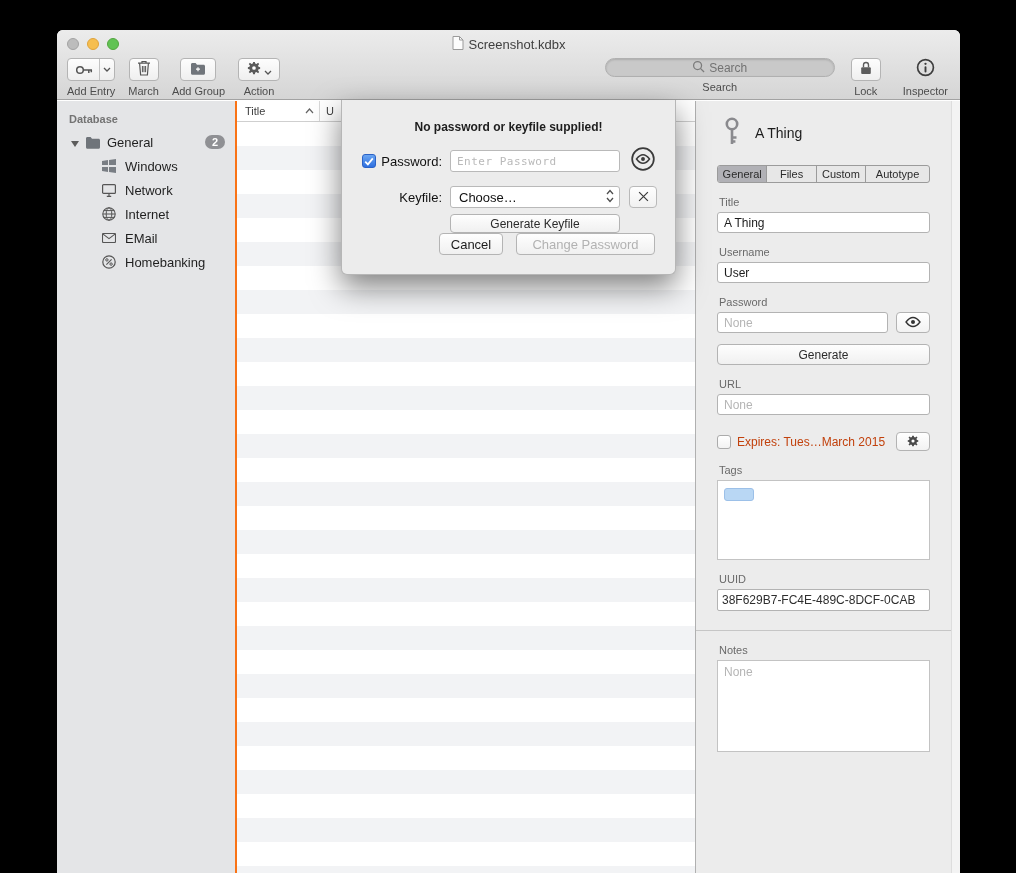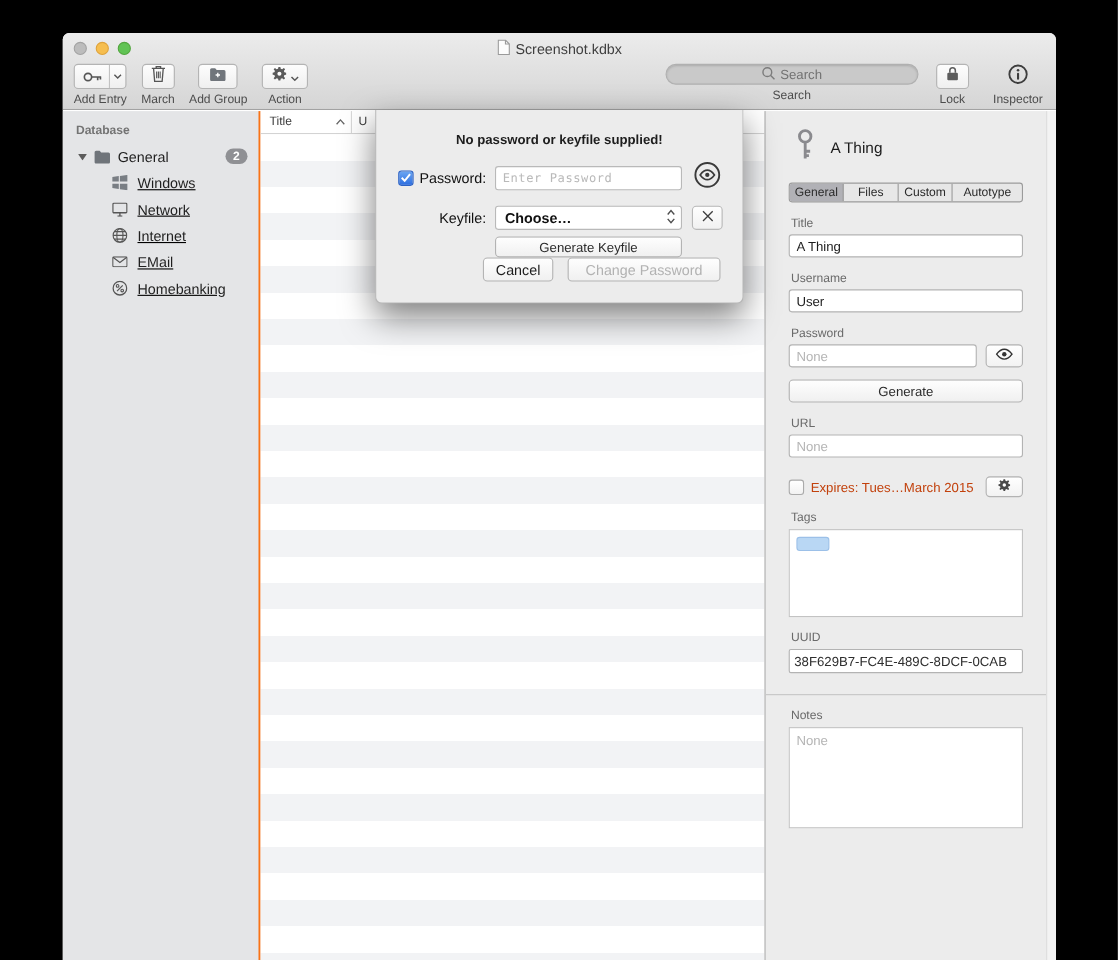--- a/index.html
+++ b/index.html
@@ -44,21 +44,21 @@
   
   .content { position:absolute; top:71px; left:0; right:0; bottom:0; display:flex; }
 
   .sidebar { width:180px; background:#e4e5e7; border-right:2px solid #f97316;
              padding-top:8px; flex:none; }
   .side-header { font-size:11px; font-weight:bold; color:#737373; padding:4px 0 5px 12px; }
   .side-group { display:flex; align-items:center; height:24px; padding:0 10px 0 14px; gap:6px; }
   .side-group .glabel { font-size:13px; color:#1f1f1f; flex:1; }
   .badge { background:#8f9094; color:#fff; font-size:11px; font-weight:bold;
            border-radius:9px; padding:1px 7px; }
-  .side-item { display:flex; align-items:center; height:24px; padding-left:44px; gap:8px;text-decoration:underline; }
+  .side-item { display:flex; align-items:center; height:24px; padding-left:44px; gap:8px; }
   .side-item .ilabel { font-size:13px; color:#1f1f1f; }
   .sicon { display:flex; align-items:center; justify-content:center; width:16px; }
 
   .entrylist { flex:1; display:flex; flex-direction:column; background:#fff; min-width:0; }
   .list-header { height:21px; background:#fff; border-bottom:1px solid #cfcfcf; display:flex; flex:none; }
   .col-title { width:83px; border-right:1px solid #d8d8d8; display:flex; align-items:center;
                padding:0 5px 0 8px; font-size:11px; color:#3e3e3e; }
   .col-title .sort { margin-left:auto; display:flex; }
   .col-user { flex:1; display:flex; align-items:center; padding-left:6px; font-size:11px; color:#3e3e3e; }
   .list-body { flex:1; background:repeating-linear-gradient(to bottom,#ffffff 0 24px,#f2f3f5 24px 48px); }
@@ -120,21 +120,21 @@
   .stf { display:block; width:100%; height:22px; border:1px solid #b9b9b9; border-radius:3px;
          background:#fff; font-family:"DejaVu Sans Mono",monospace; font-size:11px;
          letter-spacing:.5px; color:#222; padding:0 6px; }
   .stf::placeholder { color:#b9b9b9; }
   .cb-on { width:14px; height:14px; border-radius:3px; flex:none;
            background:linear-gradient(#6aa5f2,#2e6fe0); border:1px solid #2b62c6;
            display:flex; align-items:center; justify-content:center; }
   .dropdown { width:100%; height:22px; background:#fff; border:1px solid #b9b9b9;
               border-radius:3px; display:flex; align-items:center;
               font-size:13px; color:#101010; padding:0 5px 0 8px; }
-  .dropdown .dd-label { flex:1;font-weight:bold; }
+  .dropdown .dd-label { flex:1; }
   .x-btn { width:28px; height:22px; background:linear-gradient(#fefefe,#f1f1f1);
            border:1px solid #b9b9b9; border-radius:4px; display:flex;
            align-items:center; justify-content:center; }
   .gk-btn { height:19px; font-size:12px; }
   .sheet-actions { display:flex; justify-content:flex-end; gap:13px;
                    padding-right:20px; }
   .dlg-btn { height:22px; border:1px solid #b4b4b4; border-radius:4px;
              background:linear-gradient(#fefefe,#f0f0f0); font-size:13px; color:#1c1c1c;
              display:flex; align-items:center; justify-content:center; }
   .cancel { width:64px; }

